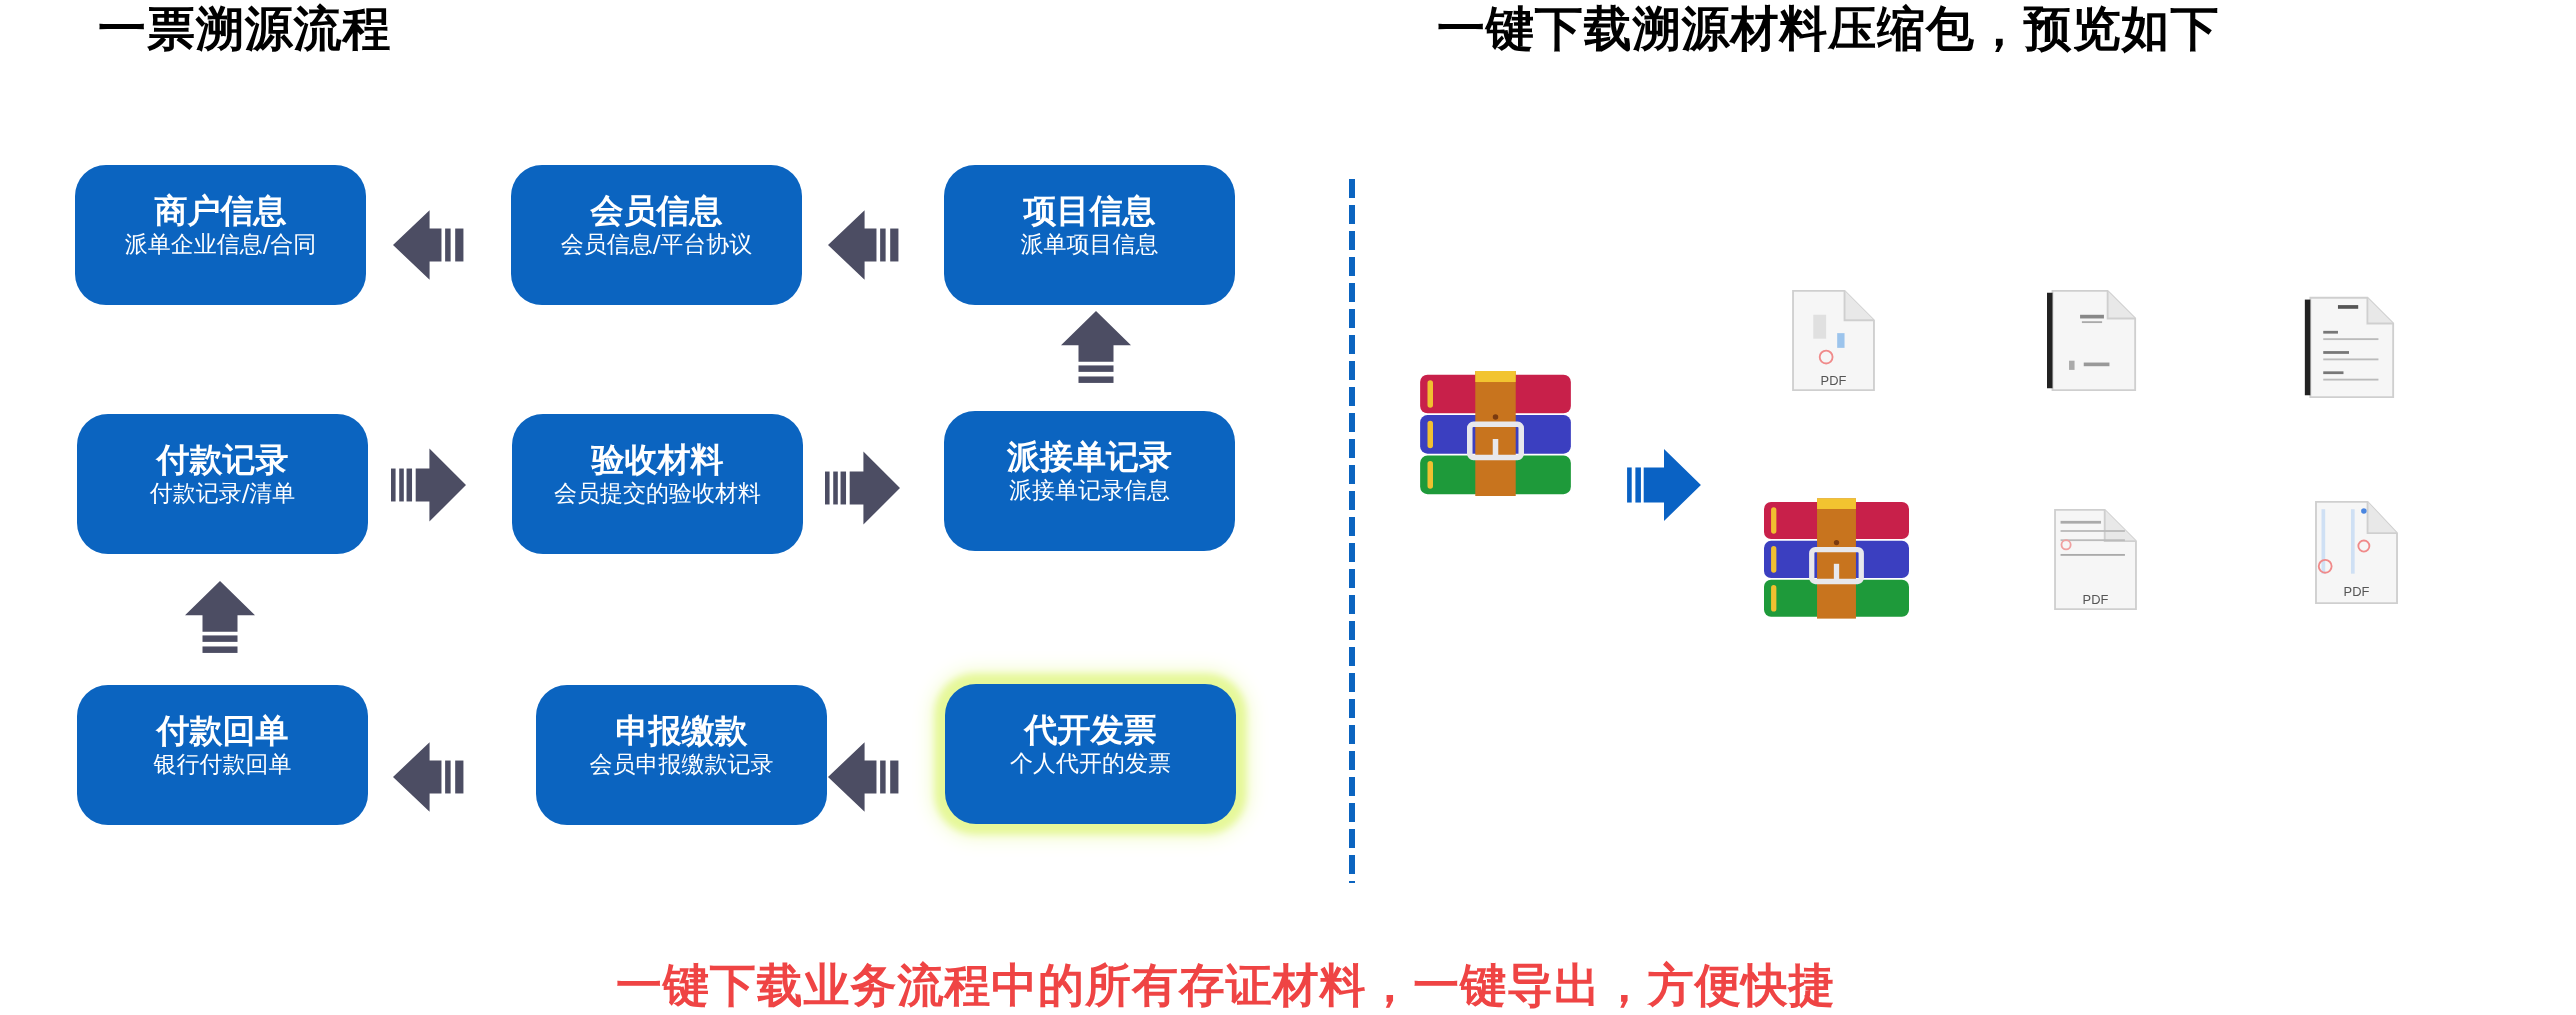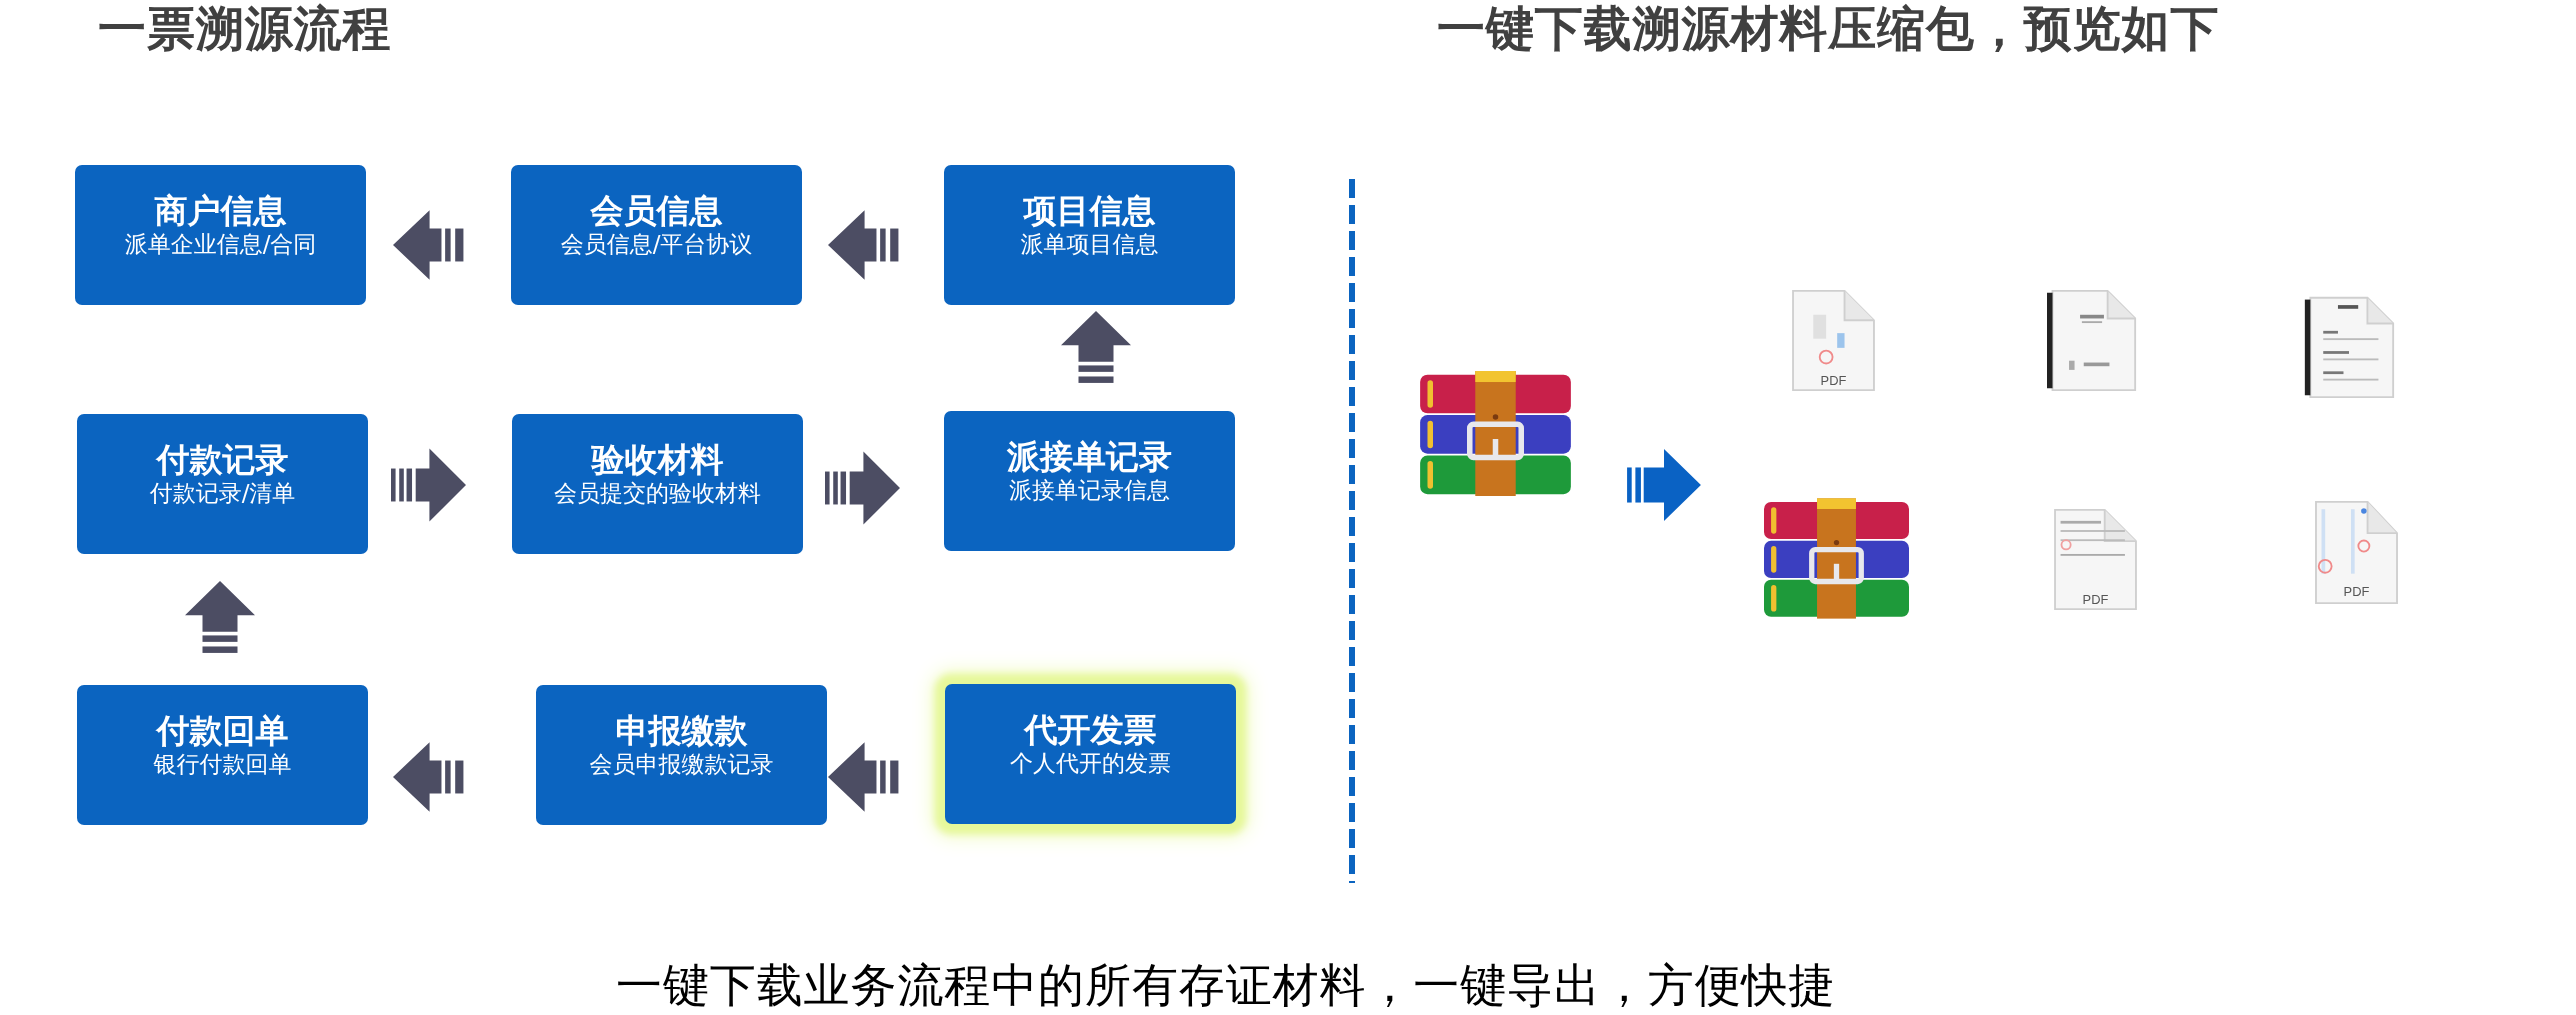--- a/index.html
+++ b/index.html
@@ -1,33 +1,33 @@
 <!DOCTYPE html>
 <html style="font-size:14.7px"><head>
 <meta charset="utf-8">
 <style>
   html, body { margin: 0; padding: 0; background: #ffffff; }
   body { width: 2576px; height: 1016px; position: relative; overflow: hidden;
          font-family: "DejaVu Sans", "Liberation Sans", sans-serif; }
-  .title { position: absolute; top: 1.8px; font-size: 48px; font-weight: bold; color: #404040;
+  .title { position: absolute; top: 1.8px; font-size: 48px; font-weight: bold; color: #000000;
            letter-spacing: 0.9px; line-height: 53px; white-space: nowrap; }
   #title-left { left: 98px; }
   #title-right { left: 1437px; }
-  .box { position: absolute; width: 291px; height: 140px; background: #0b64c0; border-radius: 7px;
+  .box { position: absolute; width: 291px; height: 140px; background: #0b64c0; border-radius: 31px;
          color: #fff; text-align: center; box-sizing: border-box; }
   .box .bt { position: absolute; left: 0; right: 0; top: 26px; font-size: 33px; font-weight: bold; line-height: 40px; }
   .box .bs { position: absolute; left: 0; right: 0; top: 65px; font-size: 23px; line-height: 29px; }
   .box.glow { box-shadow: 0 0 7.4px 9.2px #e6f89a, 0 0 20px 13px #f2fbc8; }
   .arrow { position: absolute; }
   .dash { position: absolute; left: 1349px; top: 179px; width: 6.4px; height: 704px;
           background: repeating-linear-gradient(to bottom, #0b64c0 0 19.3px, transparent 19.3px 26px); }
   .rar { position: absolute; }
   .doc { position: absolute; }
-  .bottom { position: absolute; left: 616px; top: 959px; font-size: 46px; font-weight: normal;
-            color: #000000; line-height: 53px; white-space: nowrap; letter-spacing: 0.9px; }
+  .bottom { position: absolute; left: 616px; top: 959px; font-size: 46px; font-weight: bold;
+            color: #ef4444; line-height: 53px; white-space: nowrap; letter-spacing: 0.9px; }
 </style>
 </head>
 <body>
 
 <div class="title" id="title-left">一票溯源流程</div>
 <div class="title" id="title-right">一键下载溯源材料压缩包，预览如下</div>
 
 <div class="box" style="left:75px;top:165px;">
   <div class="bt">商户信息</div>
   <div class="bs">派单企业信息/合同</div>

